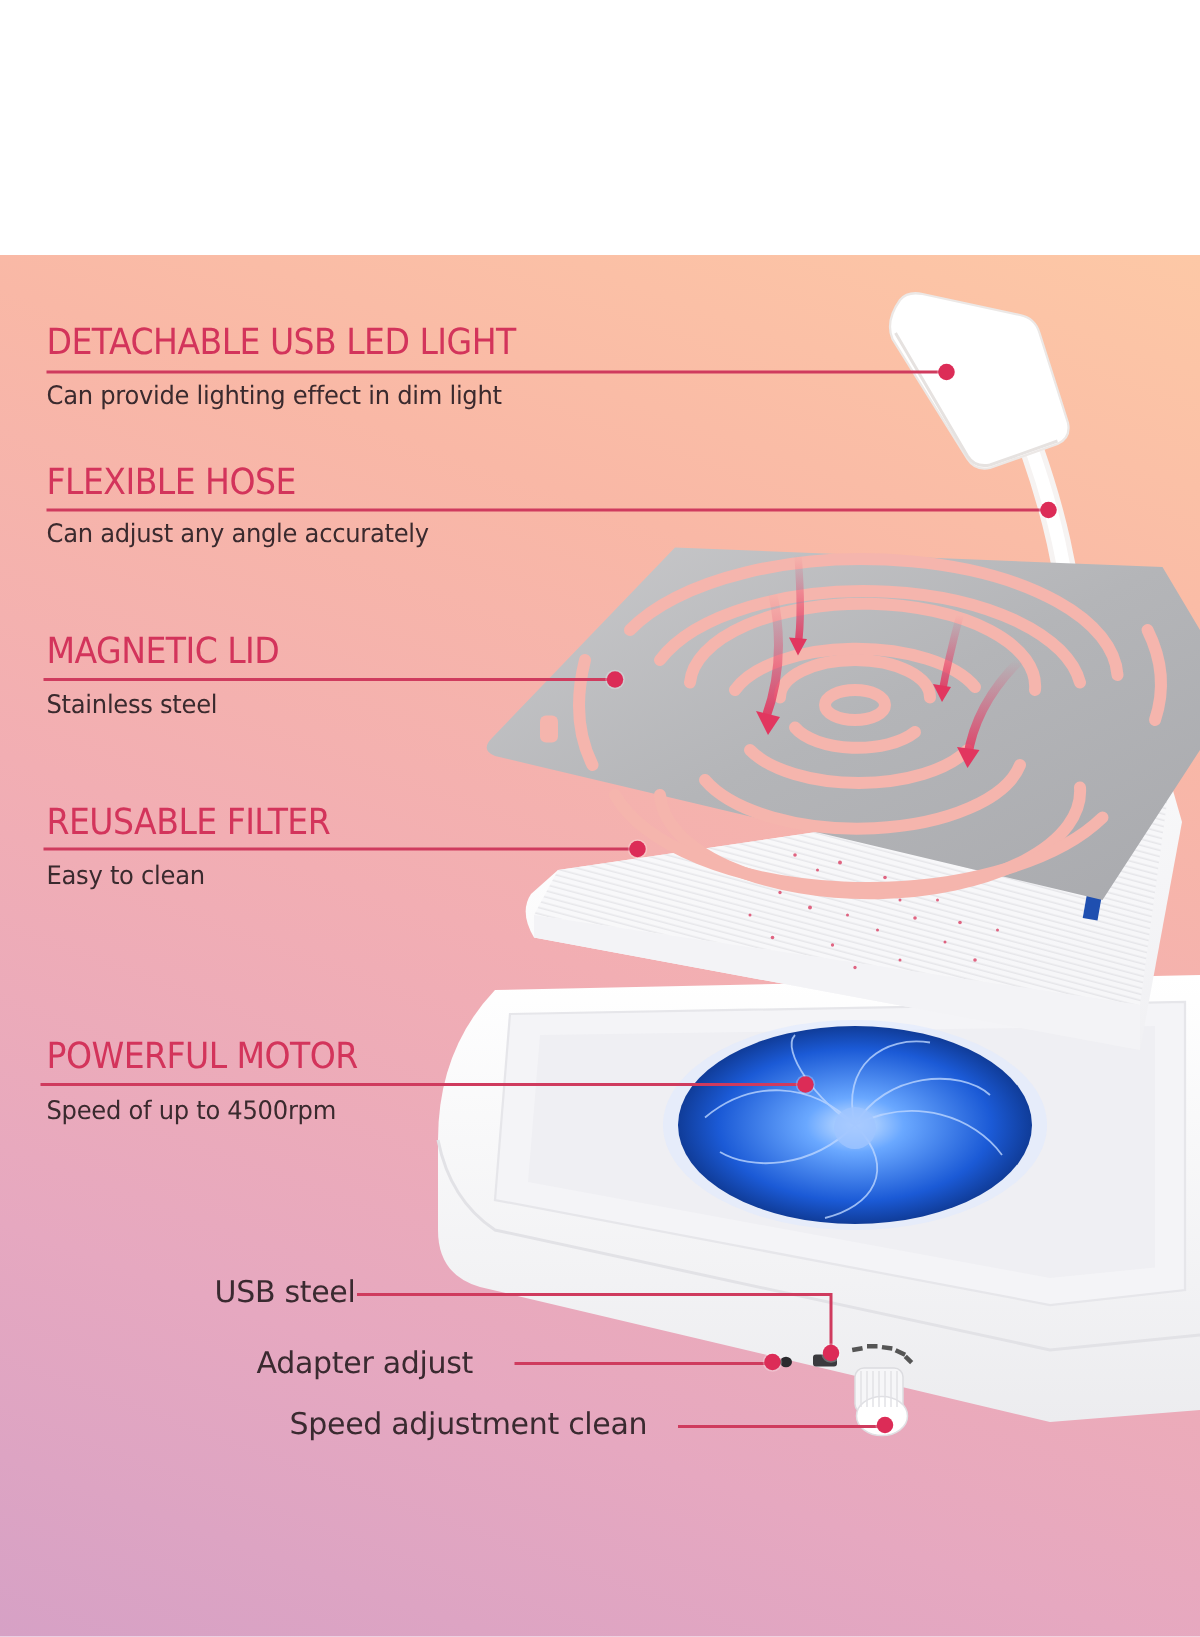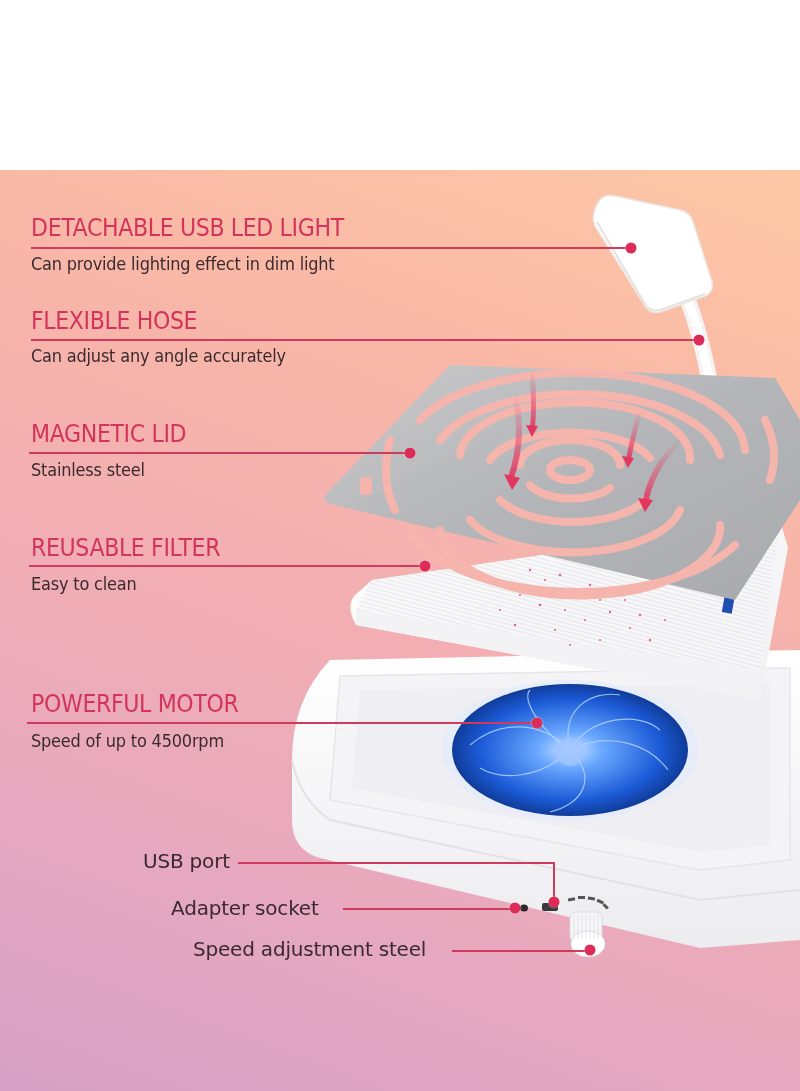--- a/index.html
+++ b/index.html
@@ -214,30 +214,30 @@
   </div>
 
   <div>
     <div class="f-title" style="left:31px; top:520px;">POWERFUL MOTOR</div>
     <div class="hline" style="left:27px; top:552px; width:510px;"></div>
     <div class="dot" style="left:537px; top:552.5px;"></div>
     <div class="f-sub" style="left:31px; top:561px;">Speed of up to 4500rpm</div>
   </div>
 
   <div>
-    <div class="callout-label" style="left:143px; top:679px;">USB port</div>
+    <div class="callout-label" style="left:143px; top:679px;">USB steel</div>
     <div class="hline" style="left:238px; top:692px; width:316px;"></div>
     <div class="vline" style="left:553px; top:692px; height:40px;"></div>
     <div class="dot" style="left:554px; top:732px;"></div>
   </div>
 
   <div>
-    <div class="callout-label" style="left:171px; top:726px;">Adapter socket</div>
+    <div class="callout-label" style="left:171px; top:726px;">Adapter adjust</div>
     <div class="hline" style="left:343px; top:738px; width:172px;"></div>
     <div class="dot" style="left:515px; top:738px;"></div>
   </div>
 
   <div>
-    <div class="callout-label" style="left:193px; top:767px;">Speed adjustment steel</div>
+    <div class="callout-label" style="left:193px; top:767px;">Speed adjustment clean</div>
     <div class="hline" style="left:452px; top:780px; width:138px;"></div>
     <div class="dot" style="left:590px; top:780px;"></div>
   </div>
 </div>
 
 </body></html>

